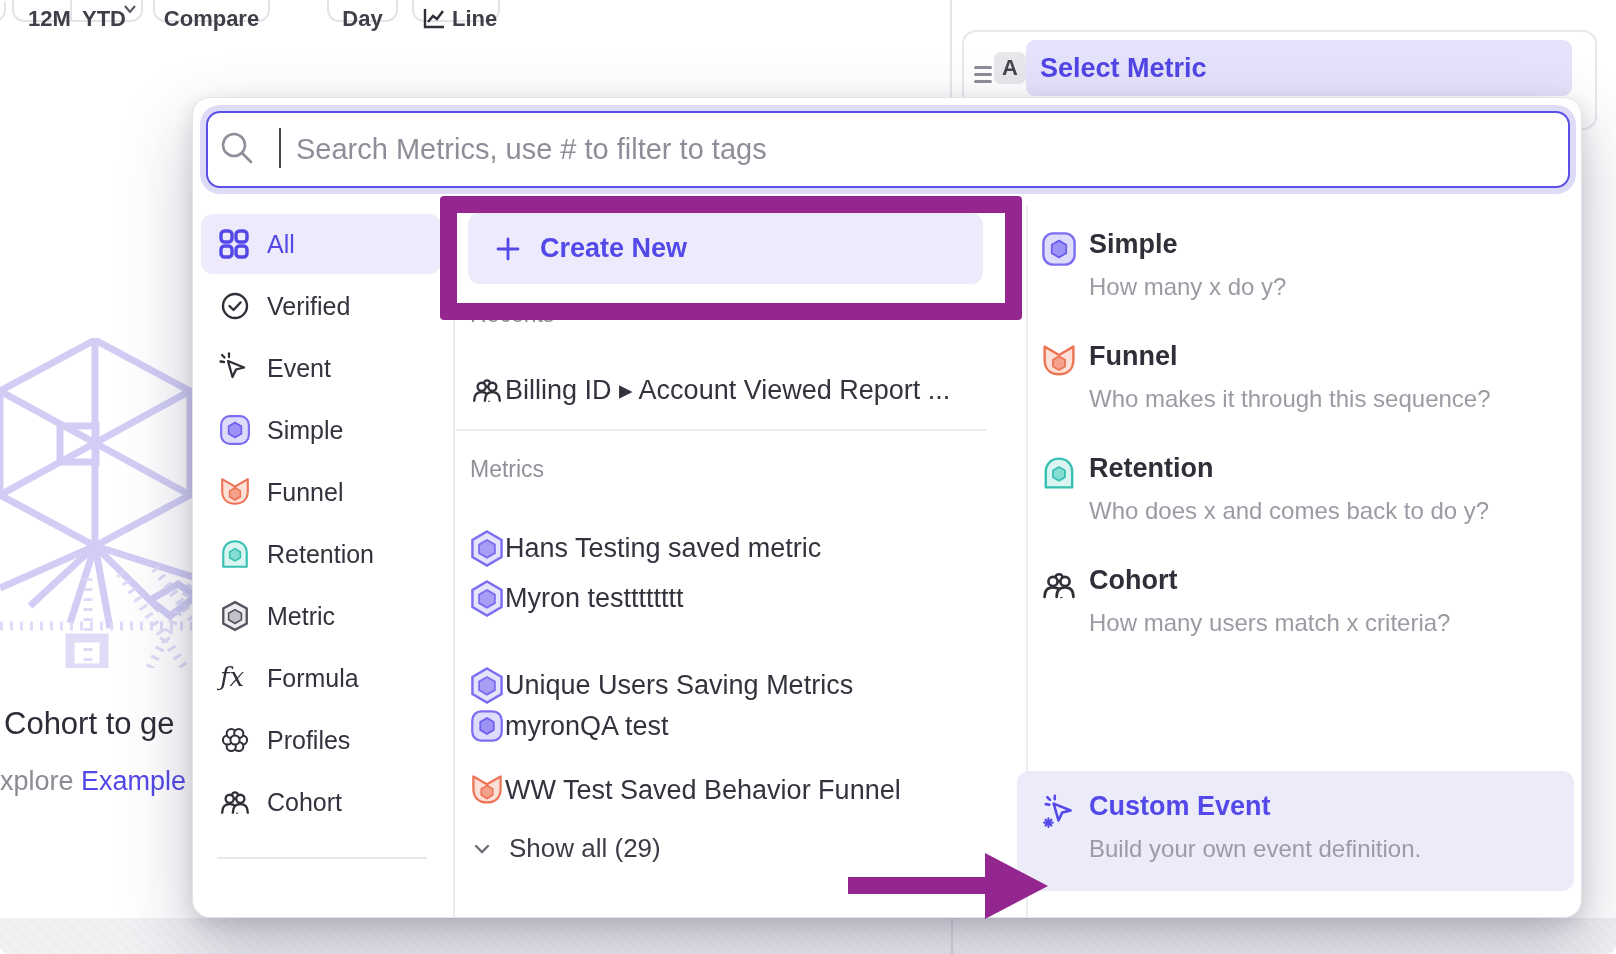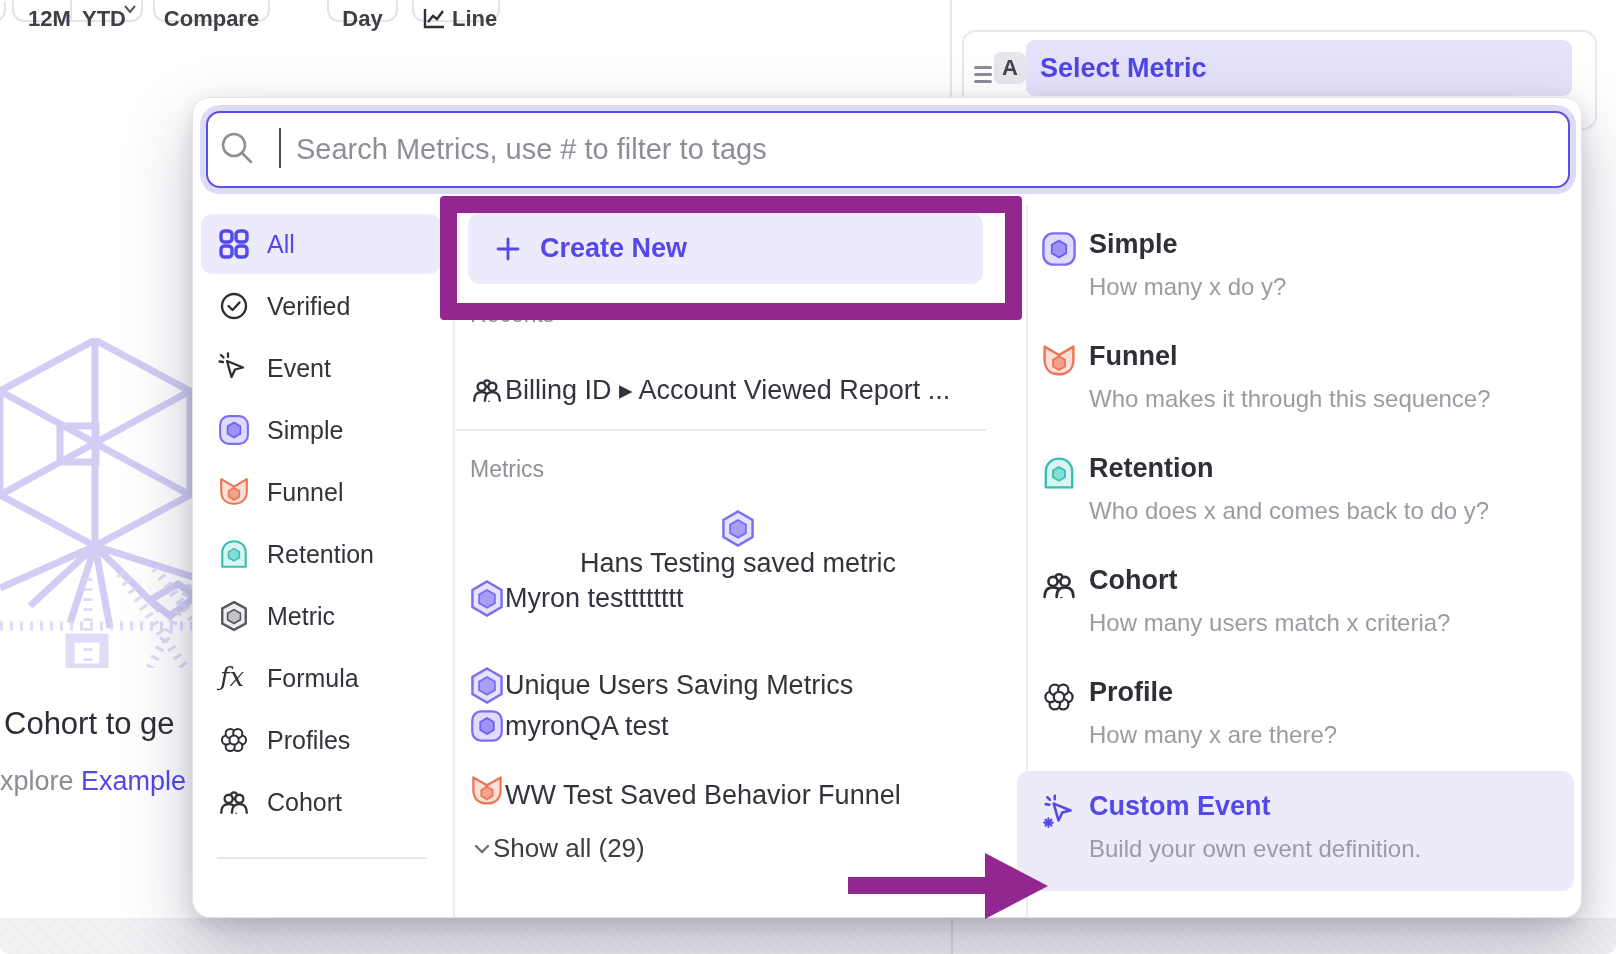--- a/index.html
+++ b/index.html
@@ -48,35 +48,35 @@
   .search-box::placeholder{color:#8e8e99;}
   .search-icon{position:absolute;left:26px;top:32px;}
   .caret-bar{position:absolute;left:86px;top:30px;width:2px;height:40px;background:#4a4a55;}
 
   .col-div-1{position:absolute;left:260px;top:108px;width:1.5px;height:713px;background:#ededf1;}
   .col-div-2{position:absolute;left:833px;top:108px;width:1.5px;height:713px;background:#ededf1;}
 
   
   .side-item{position:absolute;left:24px;width:220px;height:62px;display:flex;align-items:center;gap:16px;
       font-size:25px;font-weight:500;color:#33333d;cursor:pointer;}
-  .side-item .icn{width:34px;height:34px;display:flex;align-items:center;justify-content:center;flex:none;}
+  .side-item .icn{width:34px;height:34px;display:flex;align-items:center;justify-content:flex-end;flex:none;}
   .side-active{position:absolute;left:8px;top:116px;width:240px;height:60px;background:#edeafc;border-radius:12px;}
   .side-item.sel{color:#5348e8;}
   .side-sep{position:absolute;left:24px;top:759px;width:210px;height:1.5px;background:#e8e8ec;}
 
   
   .create-btn{position:absolute;left:275px;top:115px;width:515px;height:71px;background:#eceafb;border-radius:12px;
       display:flex;align-items:center;gap:18px;padding-left:26px;box-sizing:border-box;cursor:pointer;
       color:#5348e8;font-size:27px;font-weight:600;}
   .section-label{position:absolute;left:277px;font-size:23px;font-weight:500;color:#90909a;}
   .list-row{position:absolute;left:275px;width:540px;height:42px;display:flex;align-items:center;
       font-size:27px;font-weight:500;color:#33333d;cursor:pointer;white-space:nowrap;}
   .list-row .icn{width:37px;height:40px;display:flex;align-items:center;justify-content:center;flex:none;}
   .mid-sep{position:absolute;left:263px;top:331px;width:530px;height:1.5px;background:#ededf1;}
-  .show-all{position:absolute;left:278px;top:735px;display:flex;align-items:center;
+  .show-all{position:absolute;left:278px;top:735px;display:flex;align-items:center;gap:16px;
       font-size:26px;font-weight:500;color:#3c3c46;cursor:pointer;}
 
   
   .type-row{position:absolute;left:848px;width:500px;cursor:pointer;}
   .type-row .icn{position:absolute;left:0;top:2px;width:36px;height:36px;}
   .type-title{margin-left:48px;font-size:27px;font-weight:600;color:#2f2f39;}
   .type-desc{margin-left:48px;margin-top:13px;font-size:24px;color:#9b9ba4;}
   .type-title.purple{color:#5348e8;}
   .custom-hl{position:absolute;left:824px;top:673px;width:557px;height:120px;background:#ecebfa;border-radius:12px;}
 
@@ -308,21 +308,21 @@
               <circle cx="20" cy="12" r="3.8"></circle>
             </g>
           </svg>
       </span>
       <span>Billing ID ▸ Account Viewed Report ...</span>
     </div>
 
     <div class="mid-sep"></div>
     <div class="section-label" style="top:358px;">Metrics</div>
 
-    <div class="list-row" style="top:410px;flex-direction:column;">
+    <div class="list-row" style="top:429px;">
       <span class="icn">
         <svg width="34" height="37" viewBox="0 0 28 30">
             <polygon points="14,1 26,8 26,22 14,29 2,22 2,8" fill="#e6e3fc" stroke="#7b6ef2" stroke-width="2"></polygon>
             <polygon points="14,8 20.5,11.8 20.5,18.8 14,22.5 7.5,18.8 7.5,11.8" fill="#a89ef6" stroke="#7b6ef2" stroke-width="1.5"></polygon>
           </svg>
       </span>
       <span>Hans Testing saved metric</span>
     </div>
 
     <div class="list-row" style="top:479px;">
@@ -348,21 +348,21 @@
     <div class="list-row" style="top:607px;">
       <span class="icn">
         <svg width="34" height="34" viewBox="0 0 30 30">
             <rect x="2" y="2" width="26" height="26" rx="8" fill="#dfdbfa" stroke="#7b6ef2" stroke-width="2"></rect>
             <polygon points="15,8 21,11.5 21,18.5 15,22 9,18.5 9,11.5" fill="#9d92f5" stroke="#6c5ff0" stroke-width="1.5"></polygon>
           </svg>
       </span>
       <span>myronQA test</span>
     </div>
 
-    <div class="list-row" style="top:671px;align-items:flex-end;">
+    <div class="list-row" style="top:671px;">
       <span class="icn">
         <svg width="34" height="34" viewBox="0 0 30 30">
             <path d="M3,3 L15,10 L27,3 L27,14 C27,22 22,26 15,26 C8,26 3,22 3,14 Z" fill="#fcdfd6" stroke="#ec7354" stroke-width="2" stroke-linejoin="round"></path>
             <polygon points="15,11 20,14 20,19.5 15,22.5 10,19.5 10,14" fill="#f4a28c" stroke="#ec7354" stroke-width="1.5"></polygon>
           </svg>
       </span>
       <span>WW Test Saved Behavior Funnel</span>
     </div>
 
     <div class="show-all">
@@ -414,37 +414,20 @@
               <path d="M13,25 C13,19 16,17 20,17 C24,17 27,19 27,25"></path>
               <circle cx="10" cy="12" r="3.8"></circle>
               <circle cx="20" cy="12" r="3.8"></circle>
             </g>
           </svg>
       </span>
       <div class="type-title">Cohort</div>
       <div class="type-desc">How many users match x criteria?</div>
     </div>
 
-    <div class="type-row" style="top:579px;">
-      <span class="icn">
-        <svg width="36" height="36" viewBox="0 0 32 32">
-            <g stroke="#2f2f38" stroke-width="2" fill="#fff">
-              <circle cx="23.5" cy="16" r="4.6"></circle>
-              <circle cx="19.75" cy="22.5" r="4.6"></circle>
-              <circle cx="12.25" cy="22.5" r="4.6"></circle>
-              <circle cx="8.5" cy="16" r="4.6"></circle>
-              <circle cx="12.25" cy="9.5" r="4.6"></circle>
-              <circle cx="19.75" cy="9.5" r="4.6"></circle>
-              <circle cx="16" cy="16" r="4.6"></circle>
-            </g>
-          </svg>
-      </span>
-      <div class="type-title">Profile</div>
-      <div class="type-desc">How many x are there?</div>
-    </div>
 
     <div class="custom-hl"></div>
     <div class="type-row" style="top:693px;">
       <span class="icn">
         <svg width="36" height="36" viewBox="0 0 34 34">
             <g stroke="#5348e8" stroke-width="2.4" fill="none" stroke-linejoin="round" stroke-linecap="round">
               <path d="M12,10 L28,16.5 L20,18.5 L16.5,26 Z"></path>
               <path d="M6,4 L8.5,6.5"></path>
               <path d="M13,2.5 L13,6"></path>
               <path d="M4.5,10.5 L8,11"></path>

